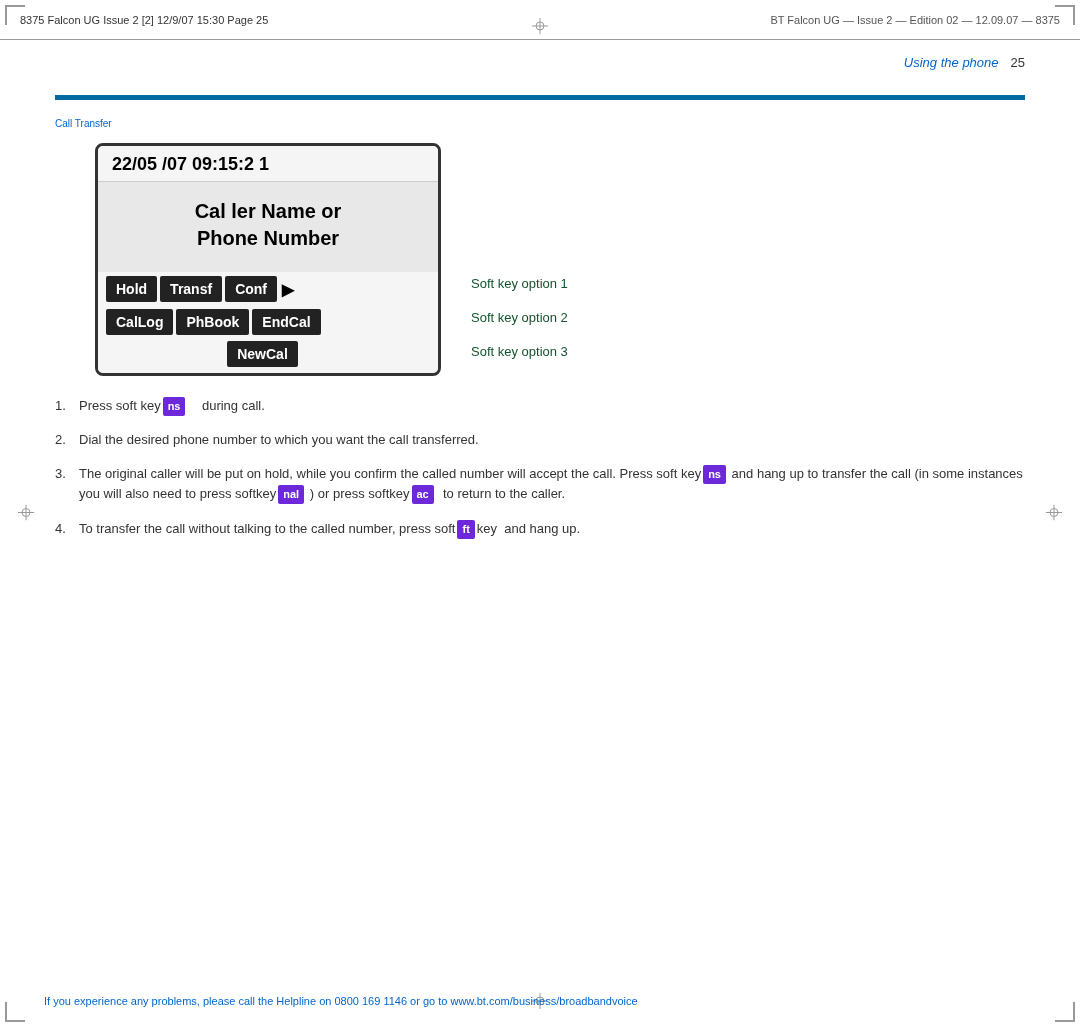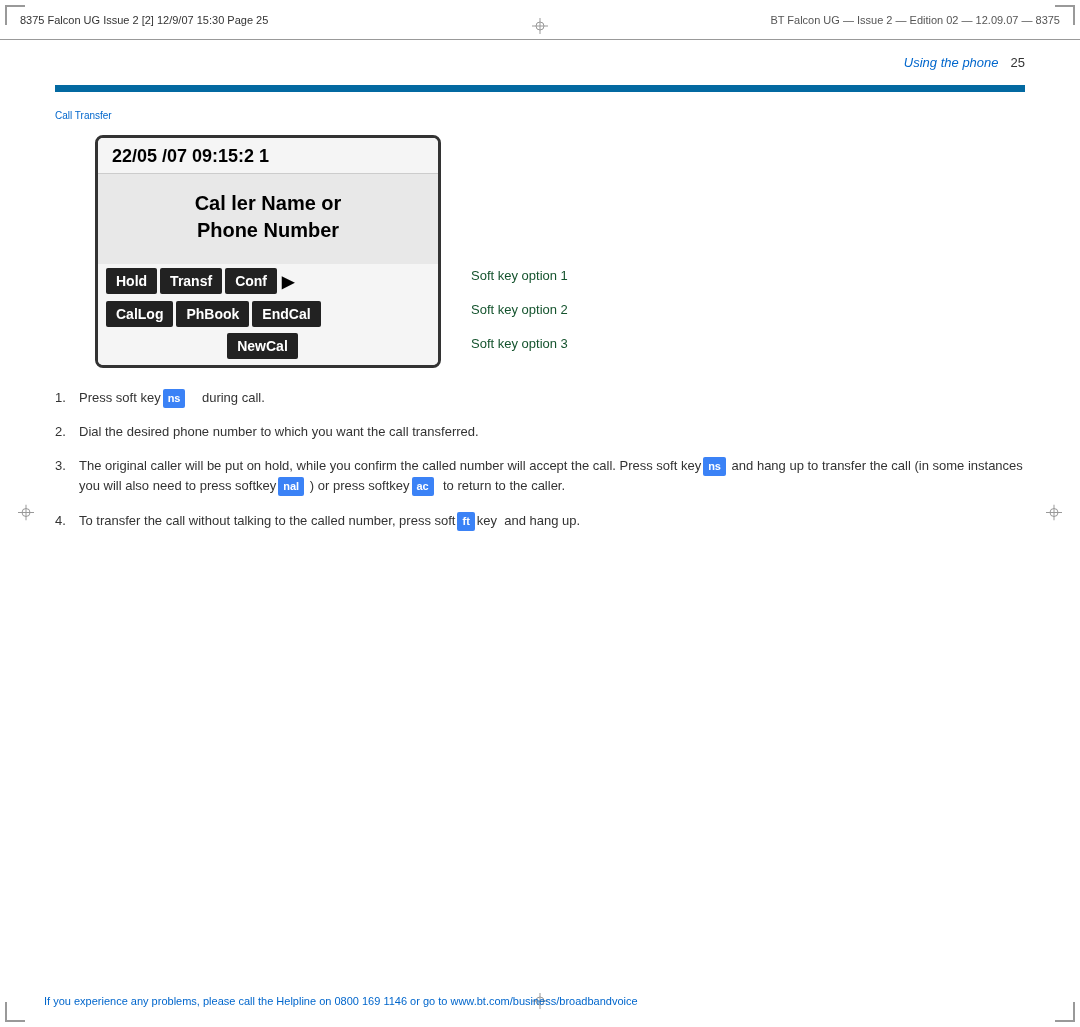--- a/index.html
+++ b/index.html
@@ -55,22 +55,22 @@
       right: 55px;
       bottom: 55px;
     }
 
     
     .page-header {
       display: flex;
       justify-content: flex-end;
       align-items: center;
       margin-bottom: 6px;
-      padding-bottom: 15px;
-      border-bottom: 7px solid #0369a1;
+      padding-bottom: 25px;
+      border-bottom: 5px solid #0369a1;
     }
     .page-header-text {
       font-size: 13px;
       color: #0066cc;
       font-style: italic;
     }
     .page-number {
       font-size: 13px;
       color: #333;
       margin-left: 12px;
@@ -209,21 +209,21 @@
 
     .instruction-text {
       font-size: 13px;
       color: #333;
       flex: 1;
       line-height: 1.55;
     }
 
     .inline-code {
       display: inline-block;
-      background: #3b82f6;
+      background: #6d28d9;
       color: #fff;
       font-size: 11px;
       font-weight: bold;
       padding: 1px 5px;
       border-radius: 2px;
       margin: 0 2px;
     }
 
     
     .page-footer {

